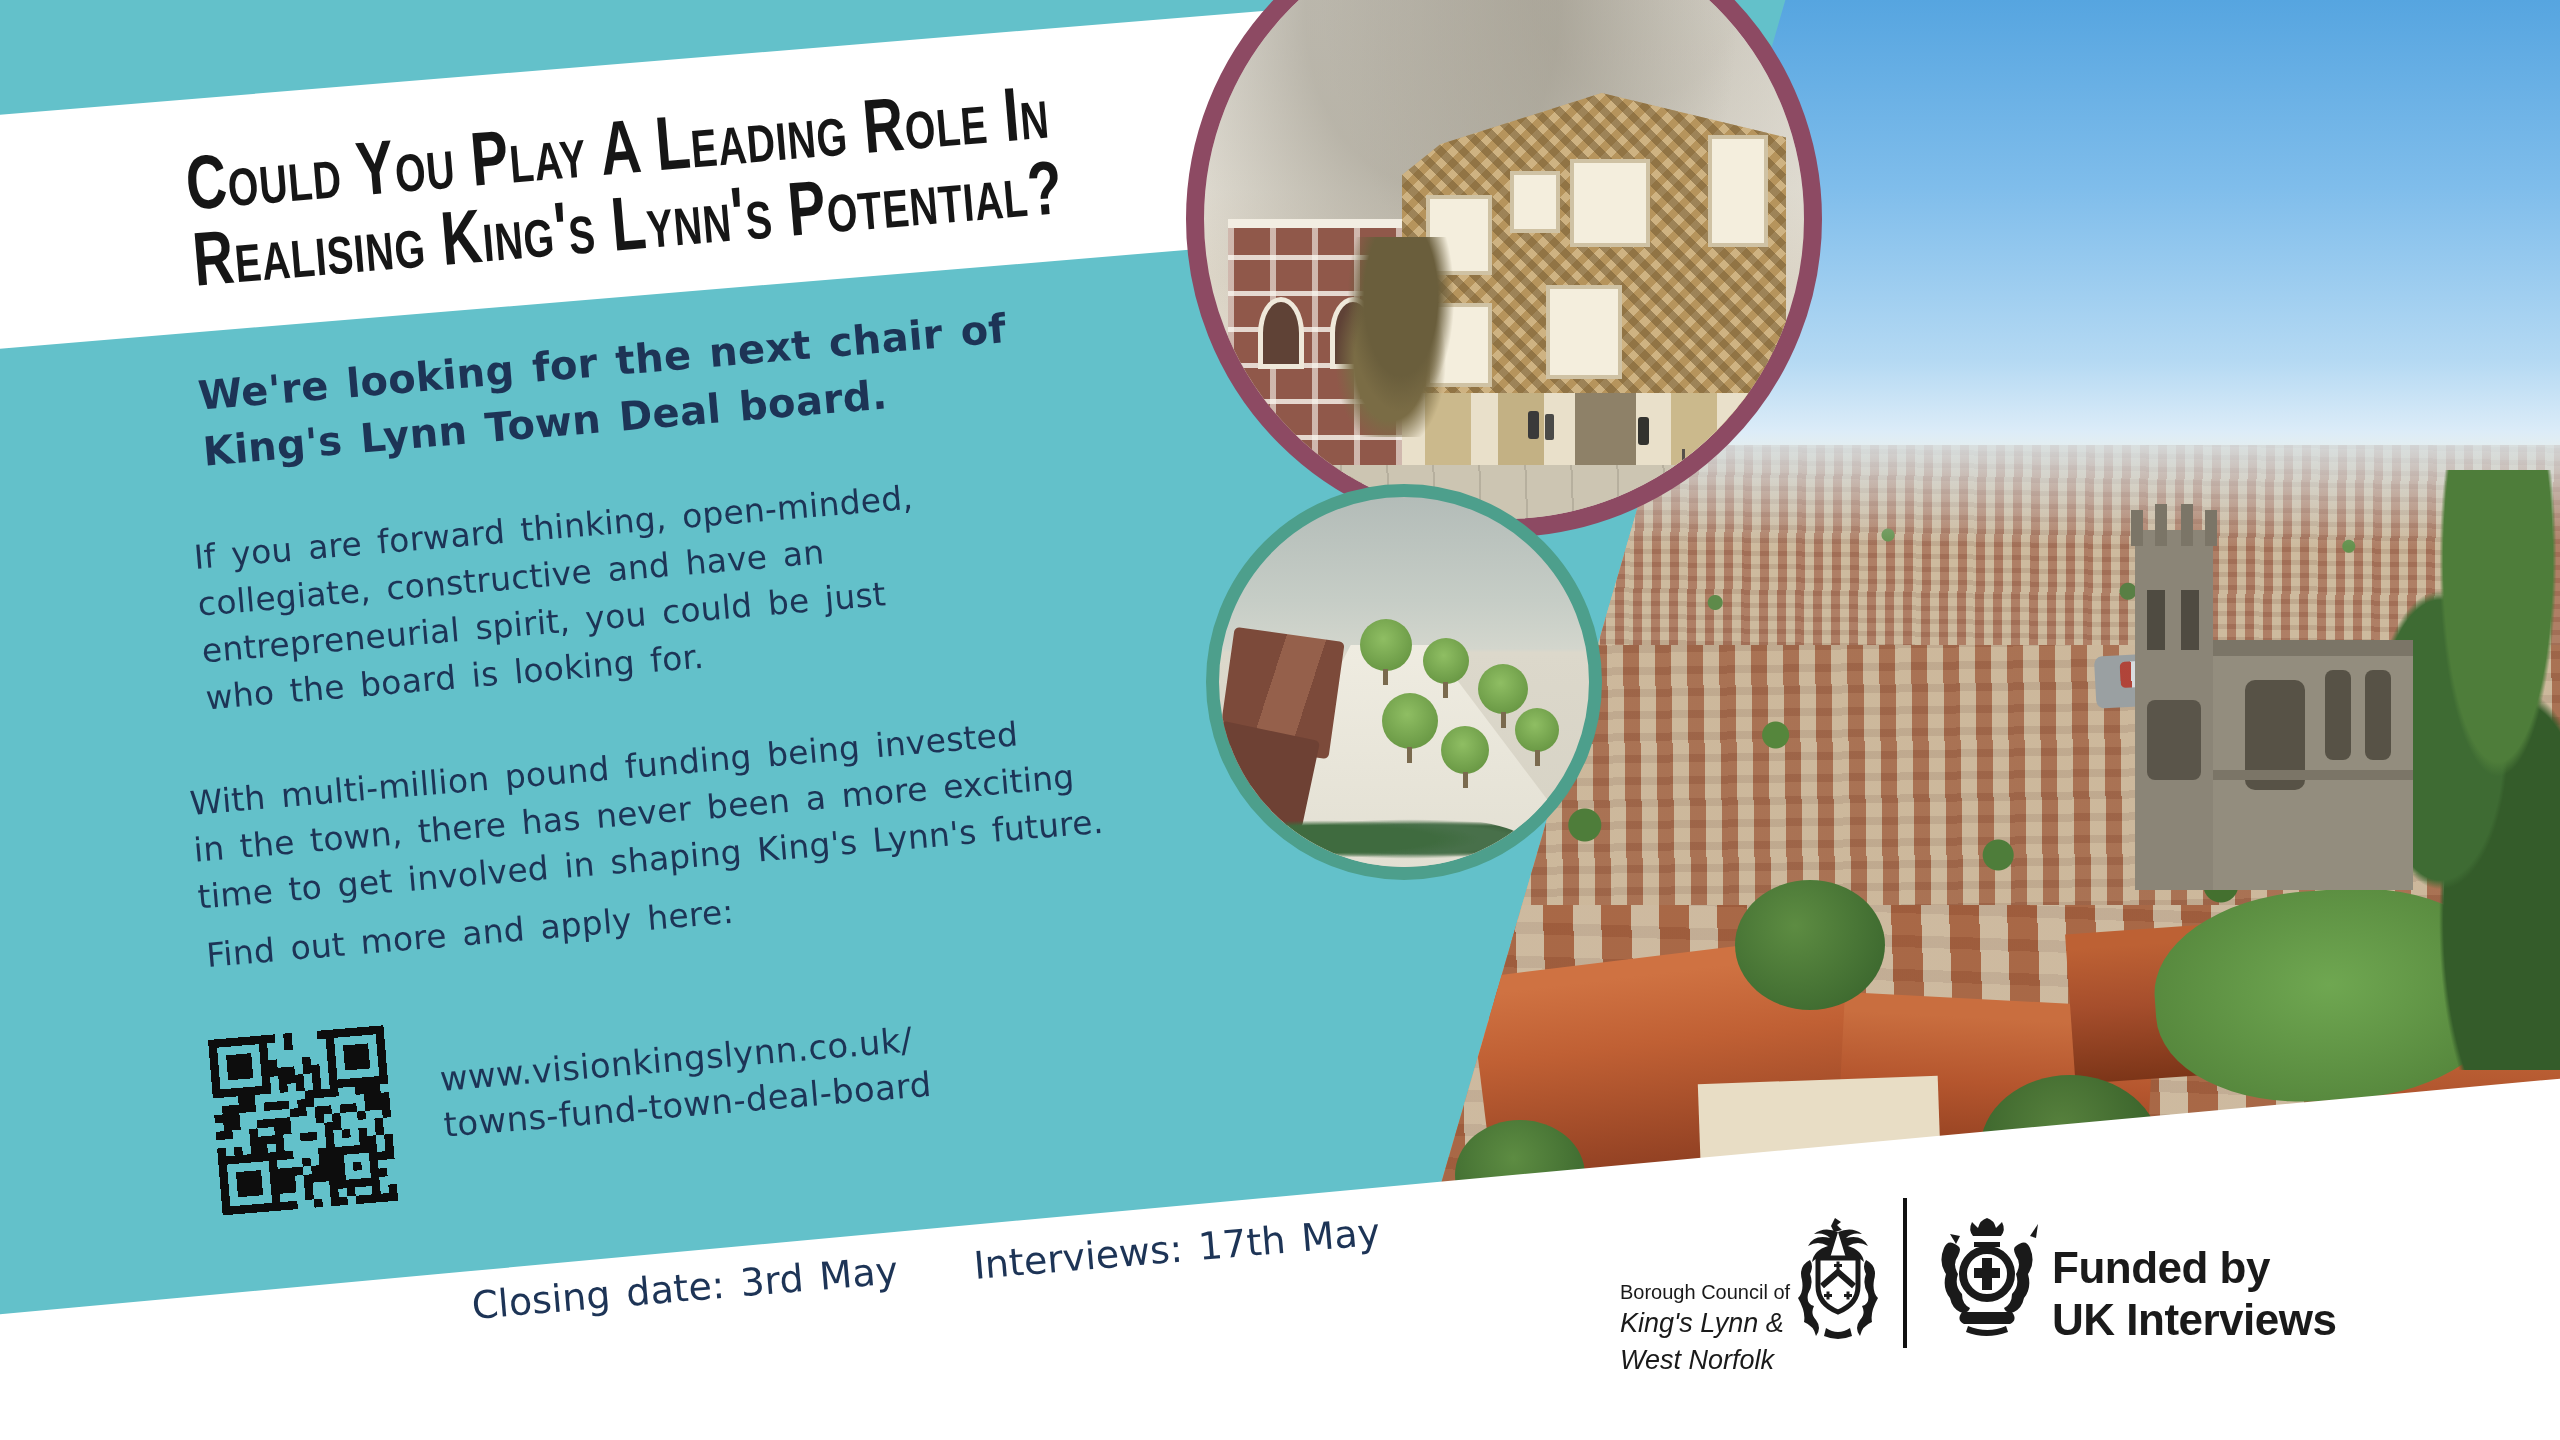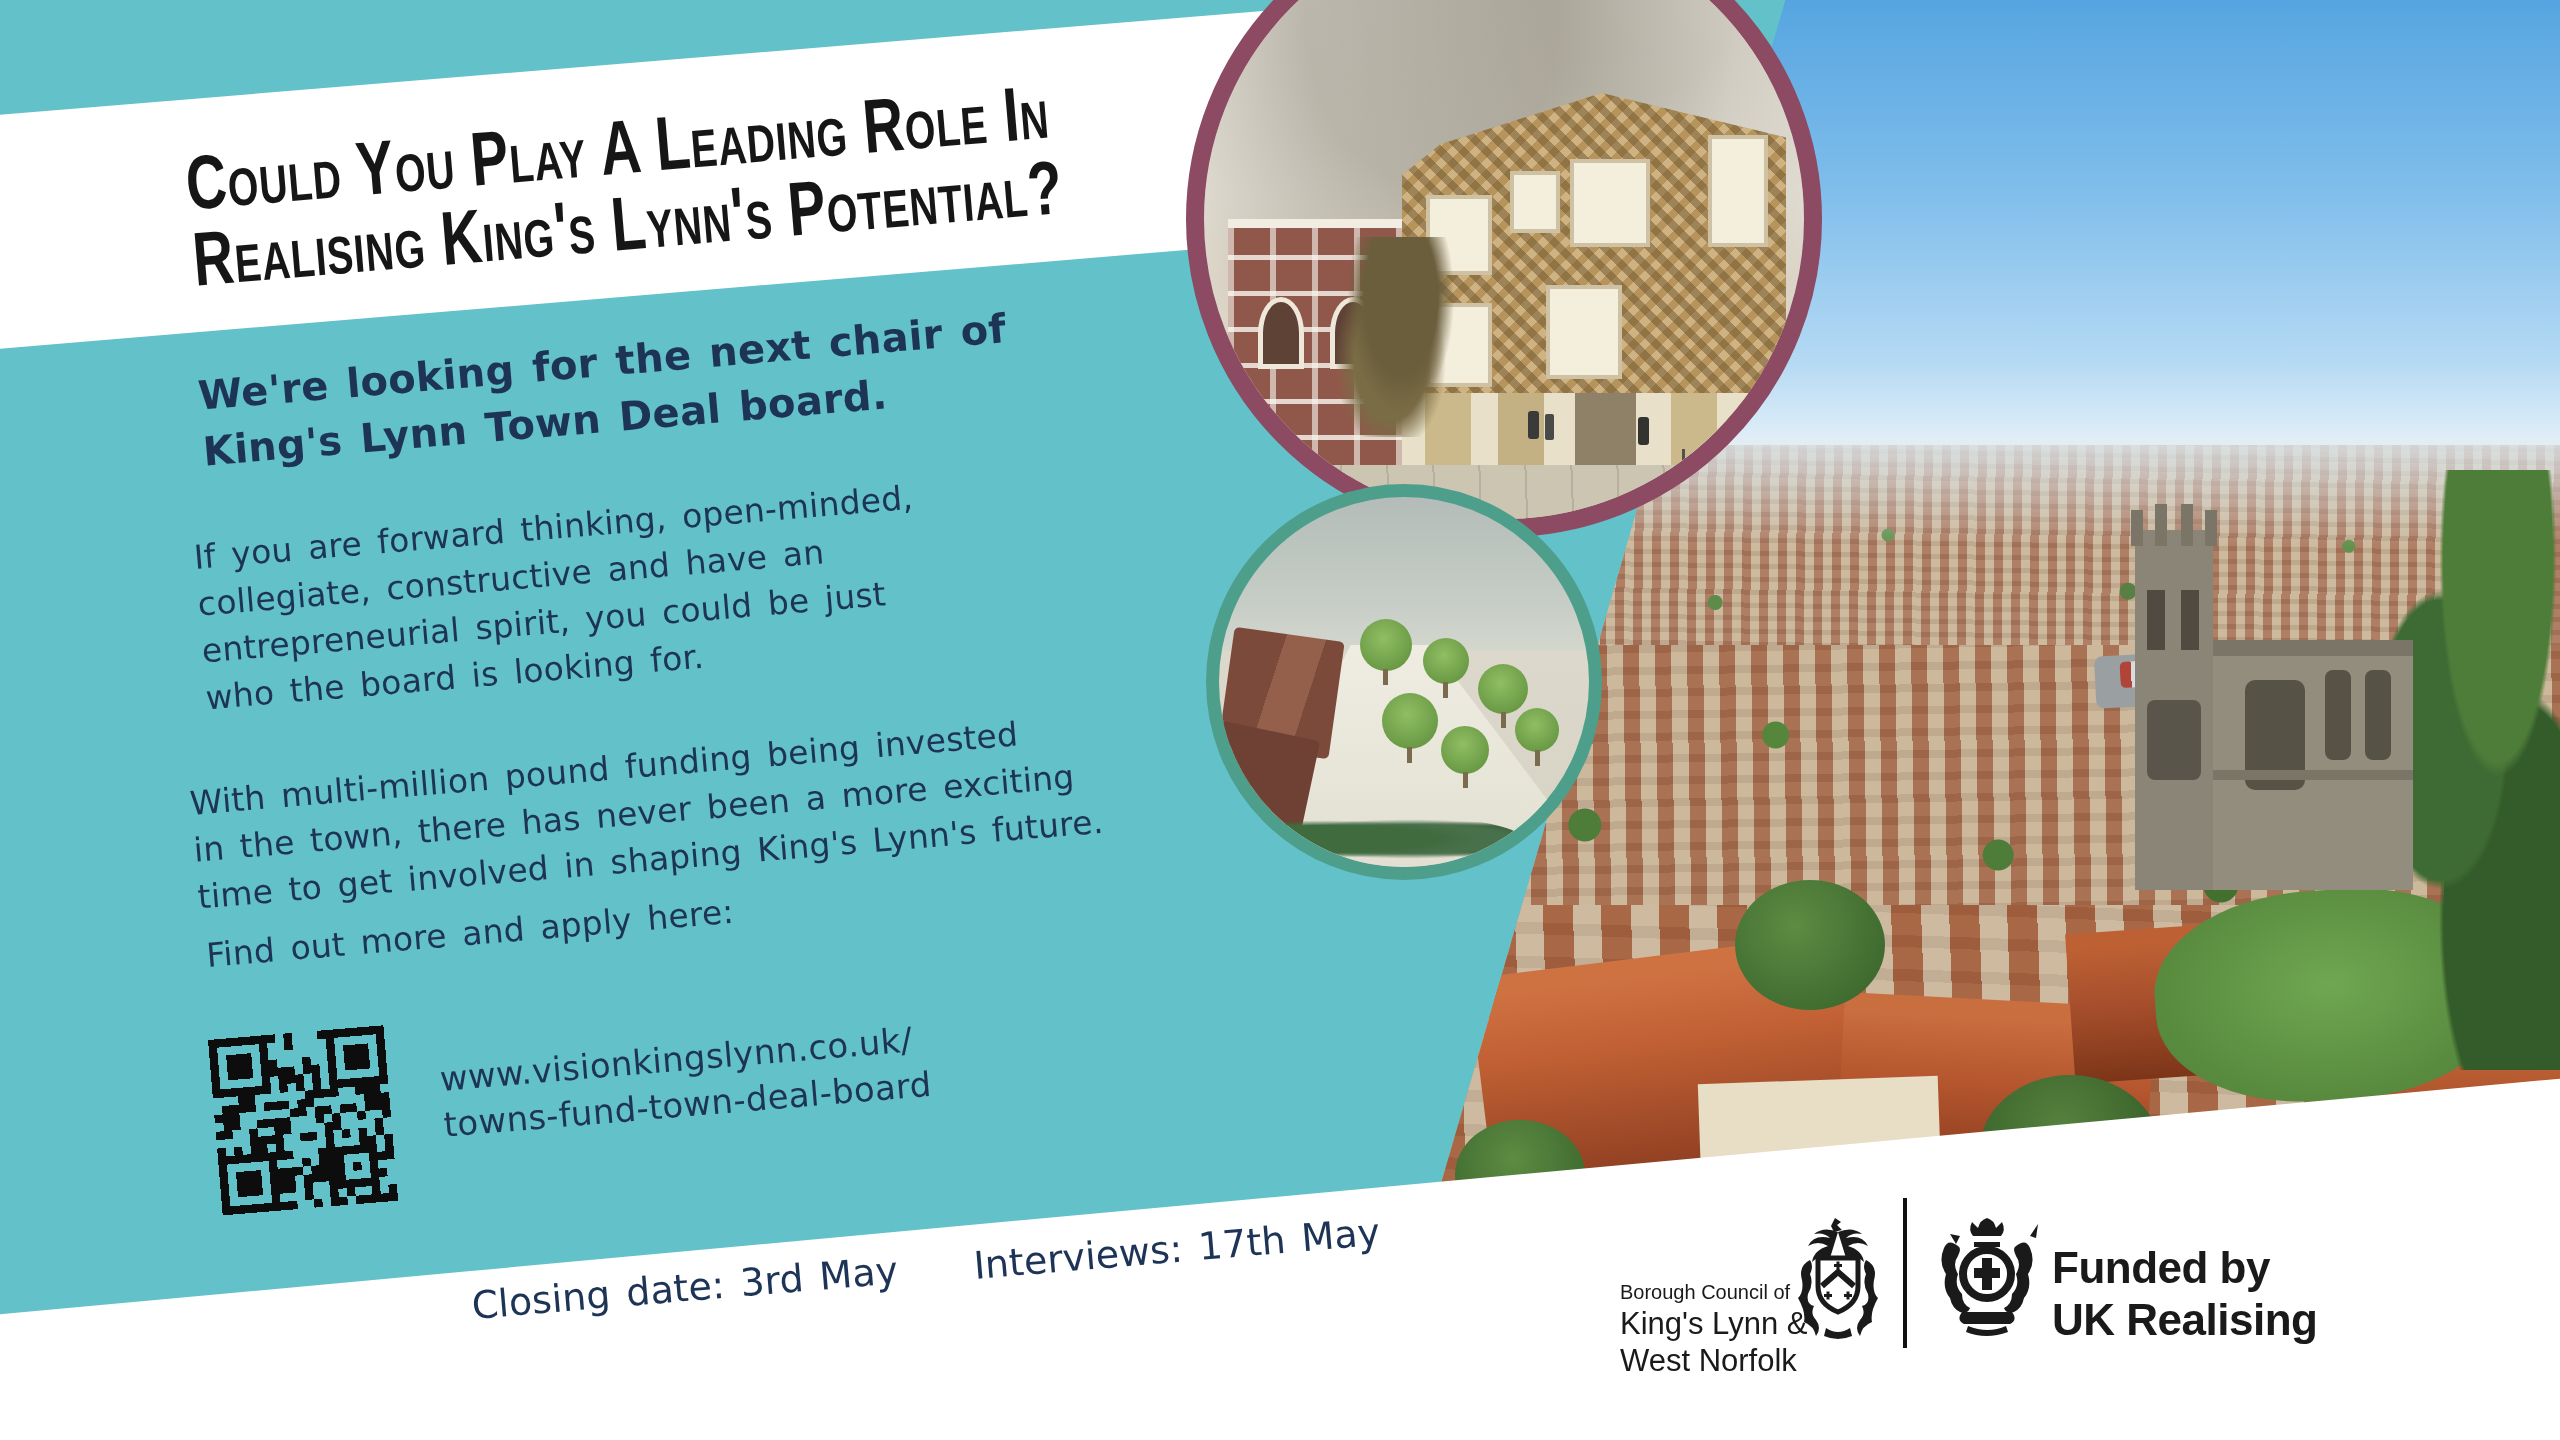--- a/index.html
+++ b/index.html
@@ -137,21 +137,21 @@
   .p-cta{left:205px;top:936px;font-size:33px;letter-spacing:.2px;word-spacing:5px;}
   .qr-wrap{left:208px;top:1040px;width:176px;height:176px;}
   .qr-wrap svg{width:100%;height:100%;display:block;}
   .url-block{left:438px;top:1056px;font-size:34px;line-height:46px;letter-spacing:.3px;}
   .closing{left:470px;top:1284px;font-size:38px;word-spacing:4px;}
   .interviews{left:972px;top:1244px;font-size:38px;word-spacing:4px;}
   
   .footer-logos{position:absolute;z-index:6;color:var(--c-logo-black);font-family:"Liberation Sans",sans-serif;}
   .council-text{left:1620px;top:1244px;position:absolute;white-space:nowrap;}
   .cl-small{font-size:20px;line-height:26px;margin-top:35px;}
-  .cl-big{font-size:31px;line-height:37px;}
+  .cl-big{font-size:27px;line-height:37px;font-style:italic;}
   .council-crest{position:absolute;left:1788px;top:1216px;width:100px;height:126px;}
   .logo-divider{position:absolute;left:1903px;top:1198px;width:4px;height:150px;background:#111;}
   .royal-crest{position:absolute;left:1938px;top:1216px;width:98px;height:120px;}
   .funded-text{position:absolute;left:2052px;top:1242px;white-space:nowrap;
     font-size:44px;line-height:52px;font-weight:600;letter-spacing:-.5px;}
   svg{overflow:visible;}
 </style>
 </head>
 <body>
 
@@ -544,17 +544,17 @@
         <path d="M20 30 q-10 -8 -14 2 q-6 14 2 26 q-4 14 4 24 q2 10 10 14 q8 2 10 -4 q-8 -4 -8 -14 q-8 -8 -4 -20 q-6 -10 0 -18 q4 -8 0 -10 z"></path>
         <path d="M12 18 l6 10 4 -8 z"></path>
         <path d="M78 30 q10 -8 14 2 q6 14 -2 26 q4 14 -4 24 q-2 10 -10 14 q-8 2 -10 -4 q8 -4 8 -14 q8 -8 4 -20 q6 -10 0 -18 q-4 -8 0 -10 z"></path>
         <path d="M92 20 l8 -12 -2 14 z"></path>
         <path d="M24 96 h50 q6 8 -2 12 h-46 q-8 -4 -2 -12 z"></path>
         <path d="M30 110 q20 8 38 0 l2 6 q-22 8 -42 0 z"></path>
       </svg>
     </div>
     <div class="funded-text">
       <div>Funded by</div>
-      <div>UK Realising</div>
+      <div>UK Interviews</div>
     </div>
   </div>
 
 </div>
 
 </body></html>

